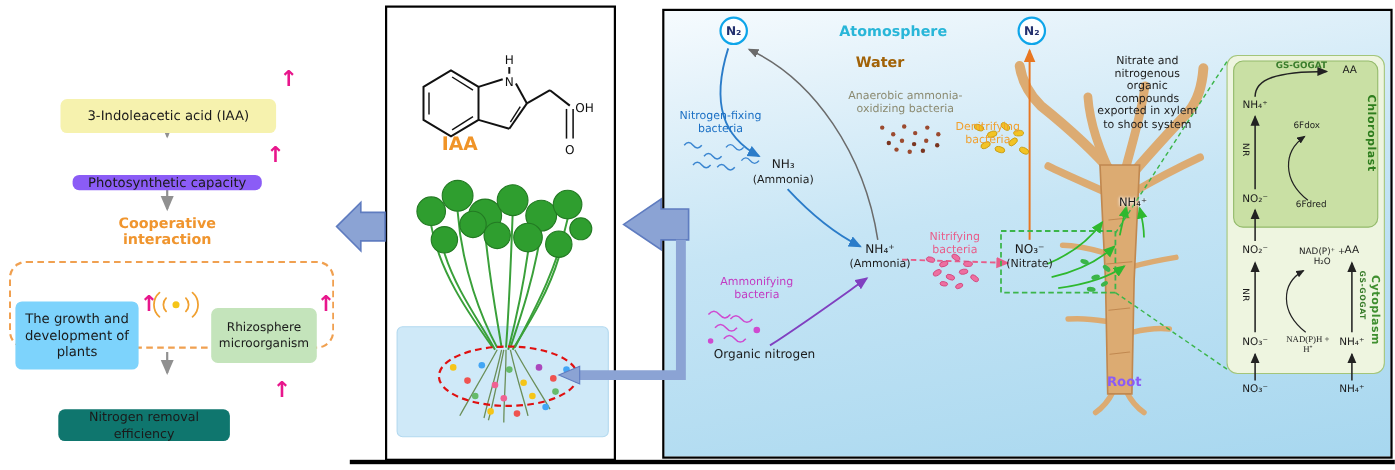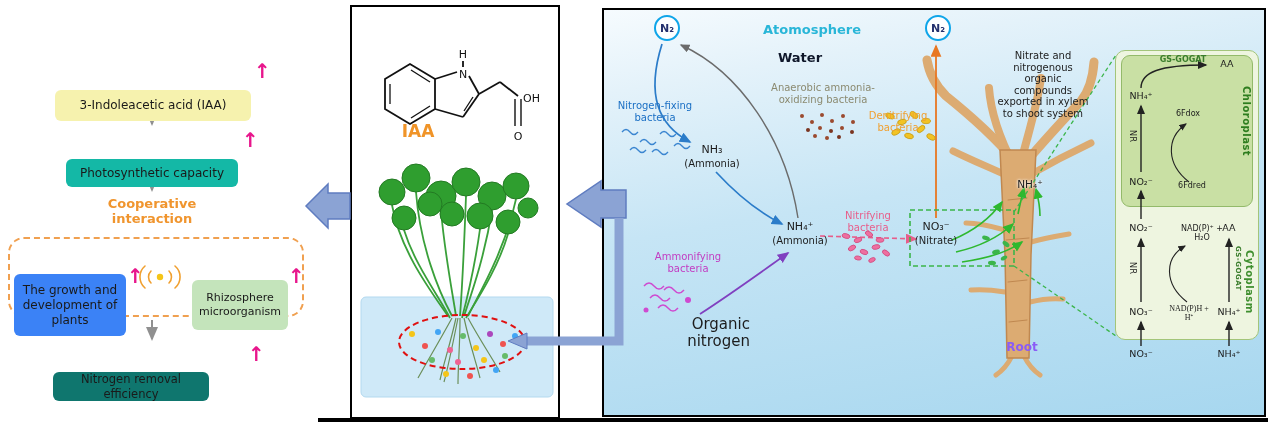--- a/index.html
+++ b/index.html
@@ -276,28 +276,28 @@
     <path d="M 169,271 A 8.5,8.5 0 0 1 169,283"></path>
     <path d="M 175,266 A 14.5,14.5 0 0 1 175,288"></path>
   </g>
 </svg>
 
 <div class="box" style="left:55px; top:62px; width:196px; height:31px; background:#f6f2ae;">
     <span>3-Indoleacetic acid (IAA)</span>
   </div>
 <div class="up" style="left:254px; top:61px;">↑</div>
 
-<div class="box" style="left:66px; top:131px; width:172px; height:28px; background:#14b8a6;">
+<div class="box" style="left:66px; top:131px; width:172px; height:14px; background:#8b5cf6;">
     <span>Photosynthetic capacity</span>
   </div>
 <div class="up" style="left:242px; top:130px;">↑</div>
 
 <div class="lbl" style="left:152px; top:196px; width:130px; font-size:13px; font-weight:bold; color:#f0952e;">Cooperative interaction</div>
 
-<div class="box" style="left:14px; top:246px; width:112px; height:62px; background:#3b82f6;">
+<div class="box" style="left:14px; top:246px; width:112px; height:62px; background:#7dd3fc;">
     <span>The growth and development of plants</span>
   </div>
 <div class="up" style="left:127px; top:266px;">↑</div>
 
 <div class="box" style="left:192px; top:252px; width:96px; height:50px; background:#c4e4bb; font-size:11px;">
     <span>Rhizosphere microorganism</span>
   </div>
 <div class="up" style="left:288px; top:266px;">↑</div>
 
 <div class="box" style="left:53px; top:344px; width:156px; height:29px; background:#0f766e; font-size:11.5px;">
@@ -308,42 +308,42 @@
 <div class="lbl" style="left:418px; top:122px; font-size:17px; font-weight:bold; color:#f09428; width:60px;">IAA</div>
 
 <div class="n2" style="left:654px; top:15px;">
     <span>N₂</span>
   </div>
 <div class="n2" style="left:925px; top:15px;">
     <span>N₂</span>
   </div>
 
 <div class="lbl" style="left:812px; top:22px; font-size:13px; font-weight:bold; color:#29b6d8; width:120px;">Atomosphere</div>
-<div class="lbl" style="left:800px; top:50px; font-size:13px; font-weight:bold; color:#0f172a; width:80px;">Water</div>
+<div class="lbl" style="left:800px; top:50px; font-size:13px; font-weight:bold; color:#a16207; width:80px;">Water</div>
 
 <div class="lbl" style="left:655px; top:100px; width:96px; color:#1a6fc4;">Nitrogen-fixing bacteria</div>
 
 <div class="lbl" style="left:823px; top:82px; width:116px; color:#8b8a70;">Anaerobic ammonia-oxidizing bacteria</div>
 
 <div class="lbl" style="left:898px; top:110px; width:74px; color:#f0a030;">Denitrifying bacteria</div>
 
 <div class="lbl" style="left:712px; top:144px; font-size:11px; width:60px;">NH₃</div>
 <div class="lbl" style="left:712px; top:158px; width:70px;">(Ammonia)</div>
 
 <div class="lbl" style="left:800px; top:221px; font-size:11px; width:60px;">NH₄⁺</div>
 <div class="lbl" style="left:800px; top:235px; width:70px;">(Ammonia)</div>
 
 <div class="lbl" style="left:868px; top:210px; width:64px; color:#e85d8a;">Nitrifying bacteria</div>
 
 <div class="lbl" style="left:936px; top:221px; font-size:11px; width:60px;">NO₃⁻</div>
 <div class="lbl" style="left:936px; top:235px; width:60px;">(Nitrate)</div>
 
 <div class="lbl" style="left:688px; top:251px; width:86px; color:#c23cc2;">Ammonifying bacteria</div>
 
-<div class="lbl" style="left:695px; top:316px; font-size:15px; width:110px;text-align:right;">Organic nitrogen</div>
+<div class="lbl" style="left:695px; top:316px; font-size:11px; width:110px;">Organic nitrogen</div>
 
 <div class="lbl" style="left:1043px; top:50px; width:92px;">Nitrate and nitrogenous organic compounds exported in xylem to shoot system</div>
 
 <div class="lbl" style="left:1022px; top:341px; font-size:12px; font-weight:bold; color:#8b5cf6; width:50px;">Root</div>
 
 <div class="lbl" style="left:1030px; top:178px; font-size:10.5px; width:44px; text-shadow:0 0 3px #fff, 0 0 3px #fff;">NH₄⁺</div>
 
 <div class="lbl" style="left:1183px; top:55px; font-size:8px; color:#3a7d2c; width:56px; font-weight:bold;">GS-GOGAT</div>
 <div class="lbl" style="left:1227px; top:58px; font-size:9.5px; width:24px;">AA</div>
 <div class="lbl" style="left:1141px; top:90px; font-size:9.5px; width:40px;">NH₄⁺</div>

